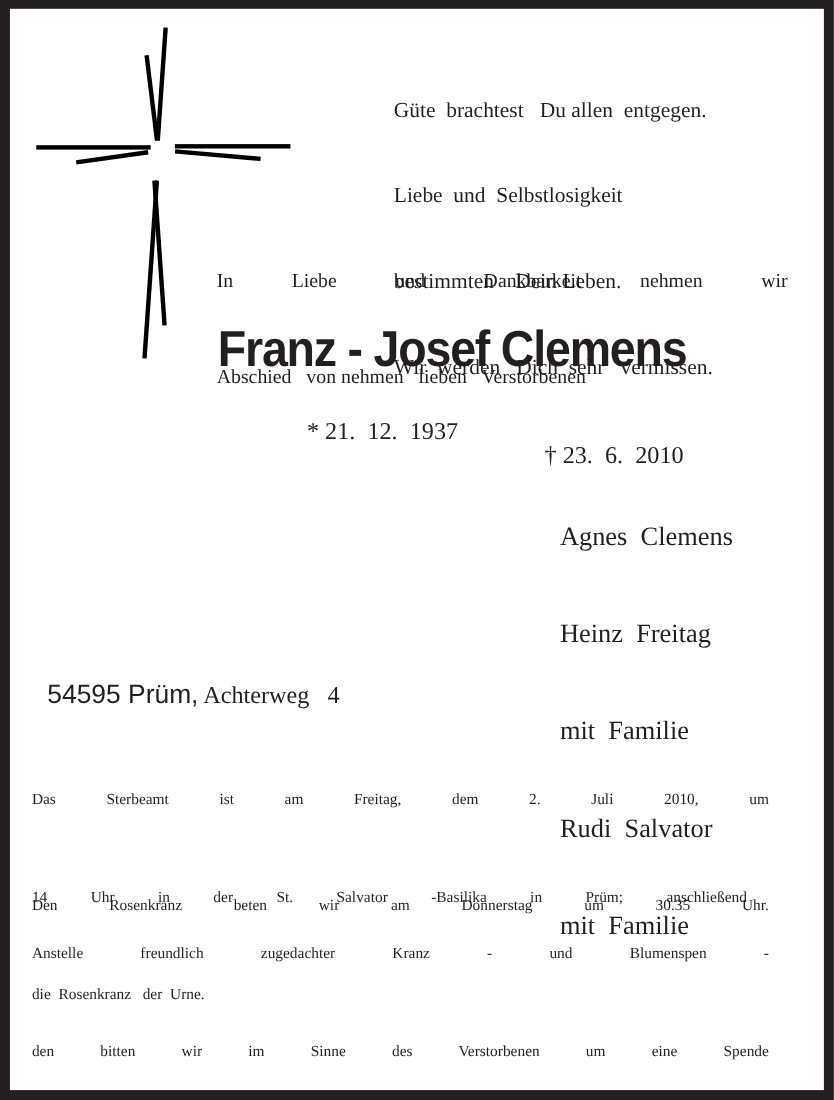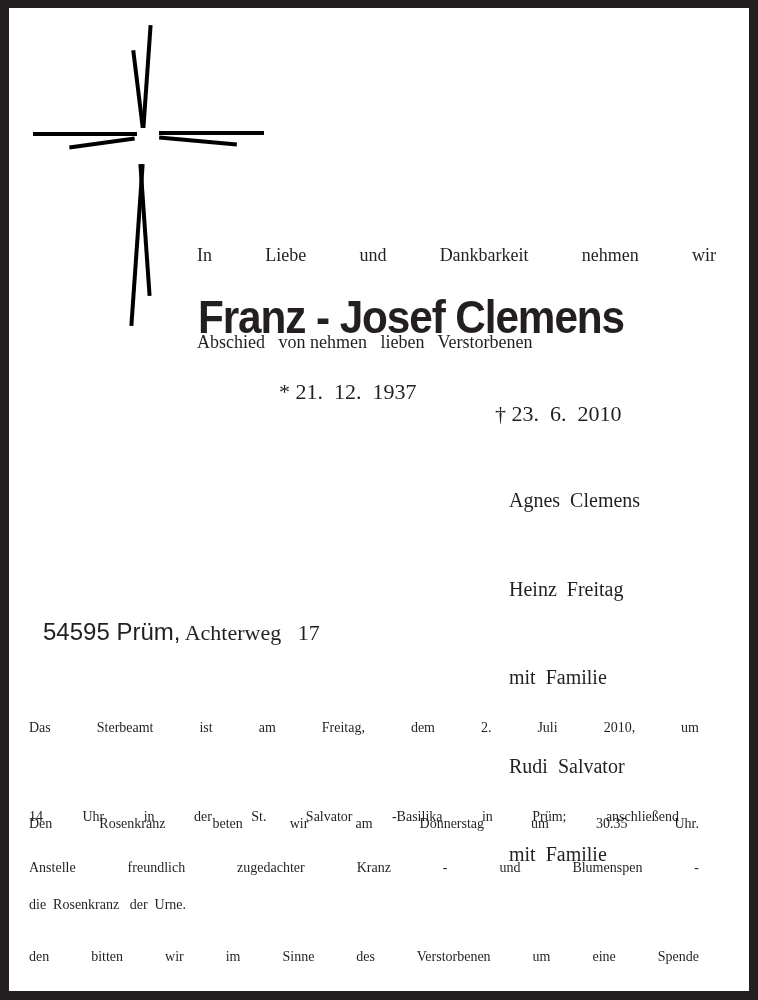--- a/index.html
+++ b/index.html
@@ -21,21 +21,21 @@
   .intro div { white-space:pre; }
   .intro .justify { text-align:justify; text-align-last:justify; width:519px; }
 
   .name {
     left:189px; top:282px; font-size:46px; font-weight:bold; letter-spacing:-1.2px;
     transform:scaleX(0.92); transform-origin:left top;
   }
   .dates { left:248px; top:345px; font-size:22px; }
   .dates .death { position:absolute; left:238px; top:0; white-space:pre;margin-top:48px; }
 
-  .family { left:500px; top:419px; font-size:20px; line-height:29.5px; }
+  .family { left:500px; top:407px; font-size:24px; line-height:29.5px; }
   .family div { white-space:pre; }
 
   .address { left:34px; top:610px; font-size:22px; }
   .address .city { font-family:"Liberation Sans", "DejaVu Sans", sans-serif; font-weight:normal; font-size:24px; }
 
   .para { left:20px; width:670px; font-size:14px; line-height:29.5px; }
   .para div { white-space:pre; }
   .para .j { text-align:justify; text-align-last:justify; width:670px; white-space:normal; }
 
   .cross span { position:absolute; background:#000; }
@@ -53,20 +53,26 @@
     <span style="left:24px;top:124px;width:104px;height:4px;"></span>
     <span style="left:60px;top:133px;width:66px;height:4px;transform:rotate(-8deg);transform-origin:center;"></span>
 
     <span style="left:150px;top:123px;width:105px;height:4px;"></span>
     <span style="left:150px;top:131px;width:78px;height:4px;transform:rotate(5deg);transform-origin:center;"></span>
 
     <span style="left:126px;top:156px;width:4px;height:162px;transform:rotate(4deg);transform-origin:center;"></span>
     <span style="left:134px;top:156px;width:4px;height:132px;transform:rotate(-4deg);transform-origin:center;"></span>
   </div>
 
+  <div class="abs poem serif">
+    <div>Güte  brachtest   Du allen  entgegen.</div>
+    <div>Liebe  und  Selbstlosigkeit</div>
+    <div>bestimmten    Dein Leben.</div>
+    <div>Wir  werden   Dich  sehr   vermissen.</div>
+  </div>
 
   <div class="abs intro serif">
     <div class="justify" style="white-space:normal;word-spacing:0;">In Liebe und Dankbarkeit nehmen wir</div>
     <div>Abschied   von nehmen   lieben   Verstorbenen</div>
   </div>
 
   <div class="abs name sans">Franz - Josef Clemens</div>
 
   <div class="abs dates serif">
     <span>* 21.  12.  1937</span>
@@ -74,21 +80,21 @@
   </div>
 
   <div class="abs family serif">
     <div>Agnes  Clemens</div>
     <div>Heinz  Freitag</div>
     <div>mit  Familie</div>
     <div>Rudi  Salvator</div>
     <div>mit  Familie</div>
   </div>
 
-  <div class="abs address serif"><span class="city">54595 Prüm,</span><span> Achterweg   17</span></div>
+  <div class="abs address serif"><span class="city">54595 Prüm,</span><span> Achterweg   4</span></div>
 
   <div class="abs para serif" style="top:646px;">
     <div class="j">Das Sterbeamt ist am Freitag, dem 2. Juli 2010, um</div>
     <div class="j" style="width:650px;">14 Uhr in der St. Salvator -Basilika in Prüm; anschließend</div>
     <div>die  Rosenkranz   der  Urne.</div>
   </div>
 
   <div class="abs para serif" style="top:742px;">
     <div class="j">Den Rosenkranz beten wir am Donnerstag um 30.35 Uhr.</div>
   </div>

